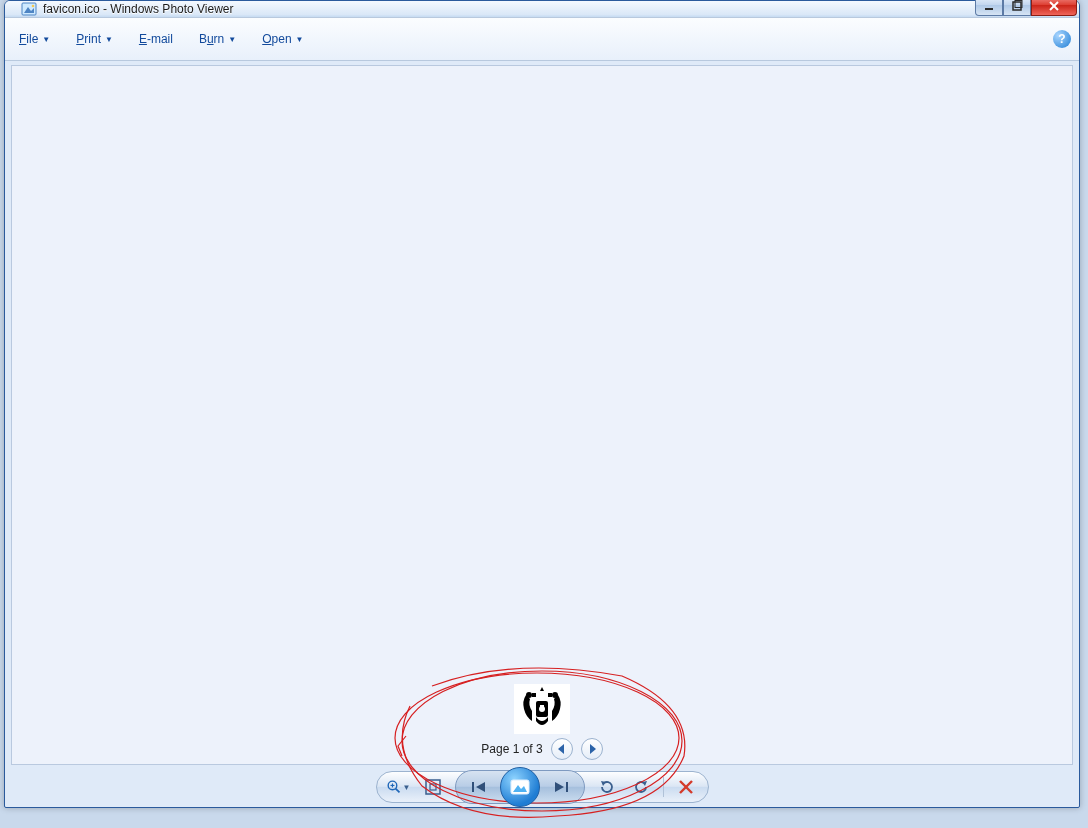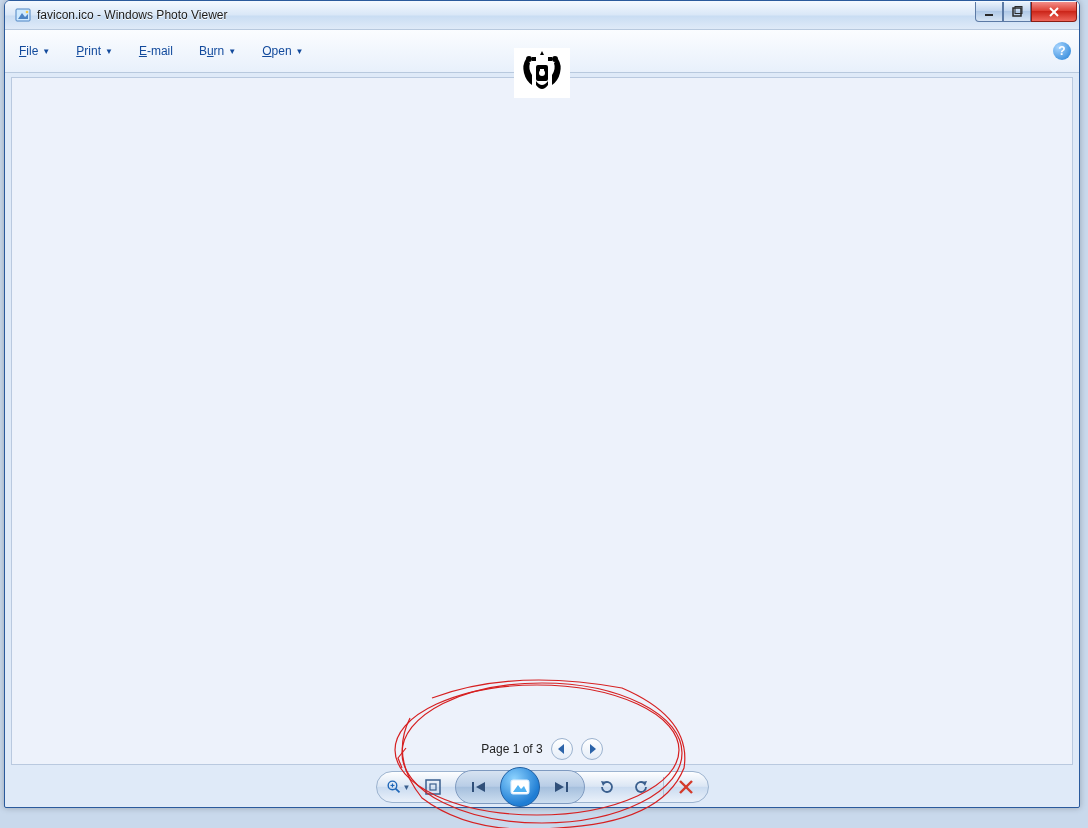--- a/index.html
+++ b/index.html
@@ -18,24 +18,24 @@
     width: 1076px; height: 808px;
     border: 1px solid #2a5a9c;
     border-radius: 6px 6px 2px 2px;
     background: linear-gradient(to bottom, #eaf2fb 0, #dfeaf8 28px);
     box-shadow: 0 0 6px rgba(0,0,0,.25);
     display: flex;
     flex-direction: column;
   }
   
   .titlebar {
-    height: 28px;
-    display: flex;
-    align-items: center;
-    padding: 0 2px 0 10px;
+    height: 16px;
+    display: flex;
+    align-items: center;
+    padding: 0 2px 0 16px;
     background: linear-gradient(to bottom, #f4f9ff 0, #d9e7f7 14px, #c9ddf3 15px, #dfeaf8 28px);
     border-top-left-radius: 5px;
     border-top-right-radius: 5px;
   }
   .app-icon {
     width: 16px; height: 16px;
     margin-right: 6px;
     display: flex; align-items: center; justify-content: center;
   }
   .app-icon svg { width: 16px; height: 16px; }
@@ -97,21 +97,21 @@
     cursor: pointer;
   }
   
   .canvas {
     flex: 1;
     margin: 4px 6px 2px 6px;
     border: 1px solid #b9c9df;
     background: #edf2fb;
     position: relative;
     display: flex;
-    align-items: flex-start;
+    align-items: flex-end;
     justify-content: center;
   }
   .image-holder {
     background: #fff;
     width: 56px; height: 50px;
     display: flex; align-items: center; justify-content: center;
     position: relative;
     top: -30px;
   }
   .image-holder svg { width: 48px; height: 44px; }

